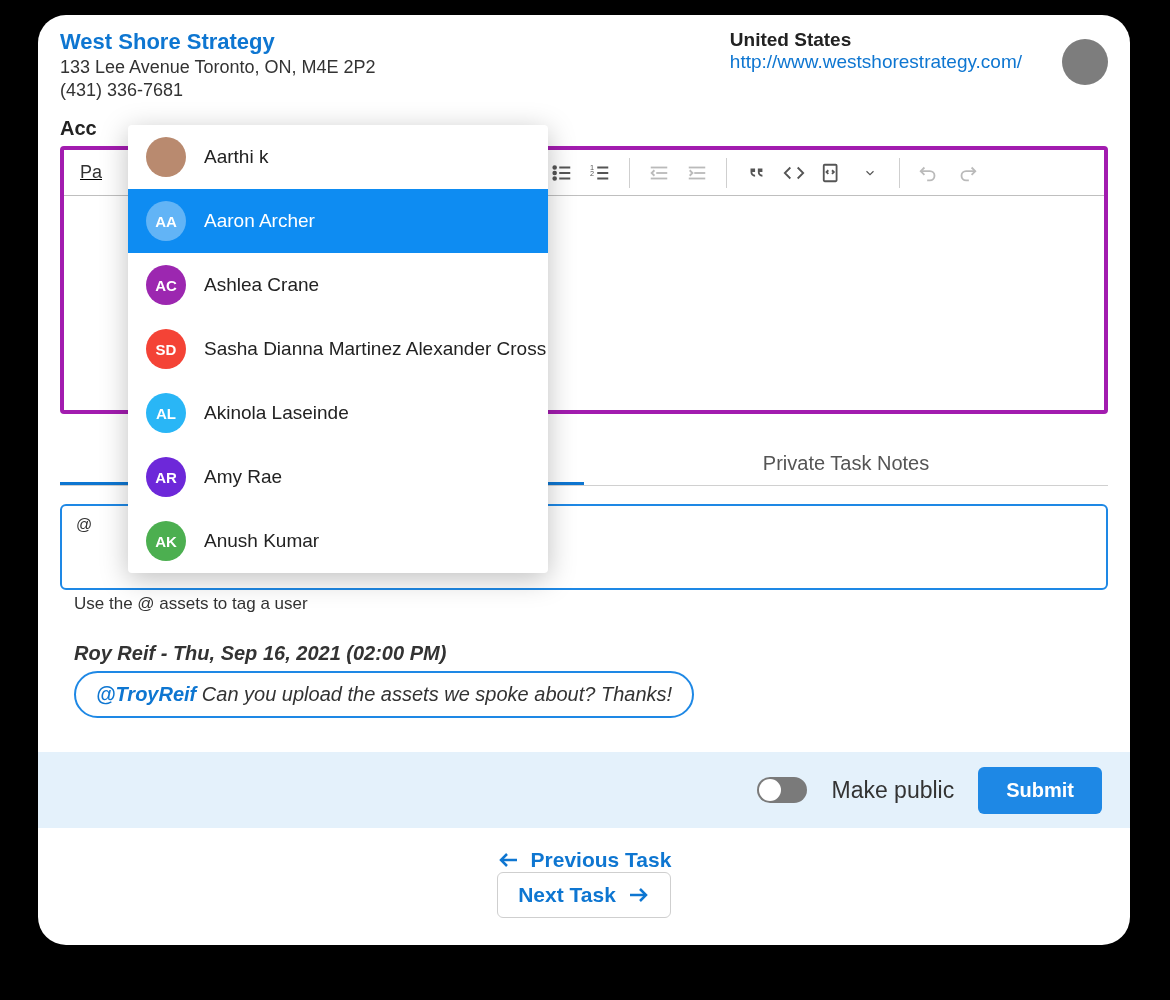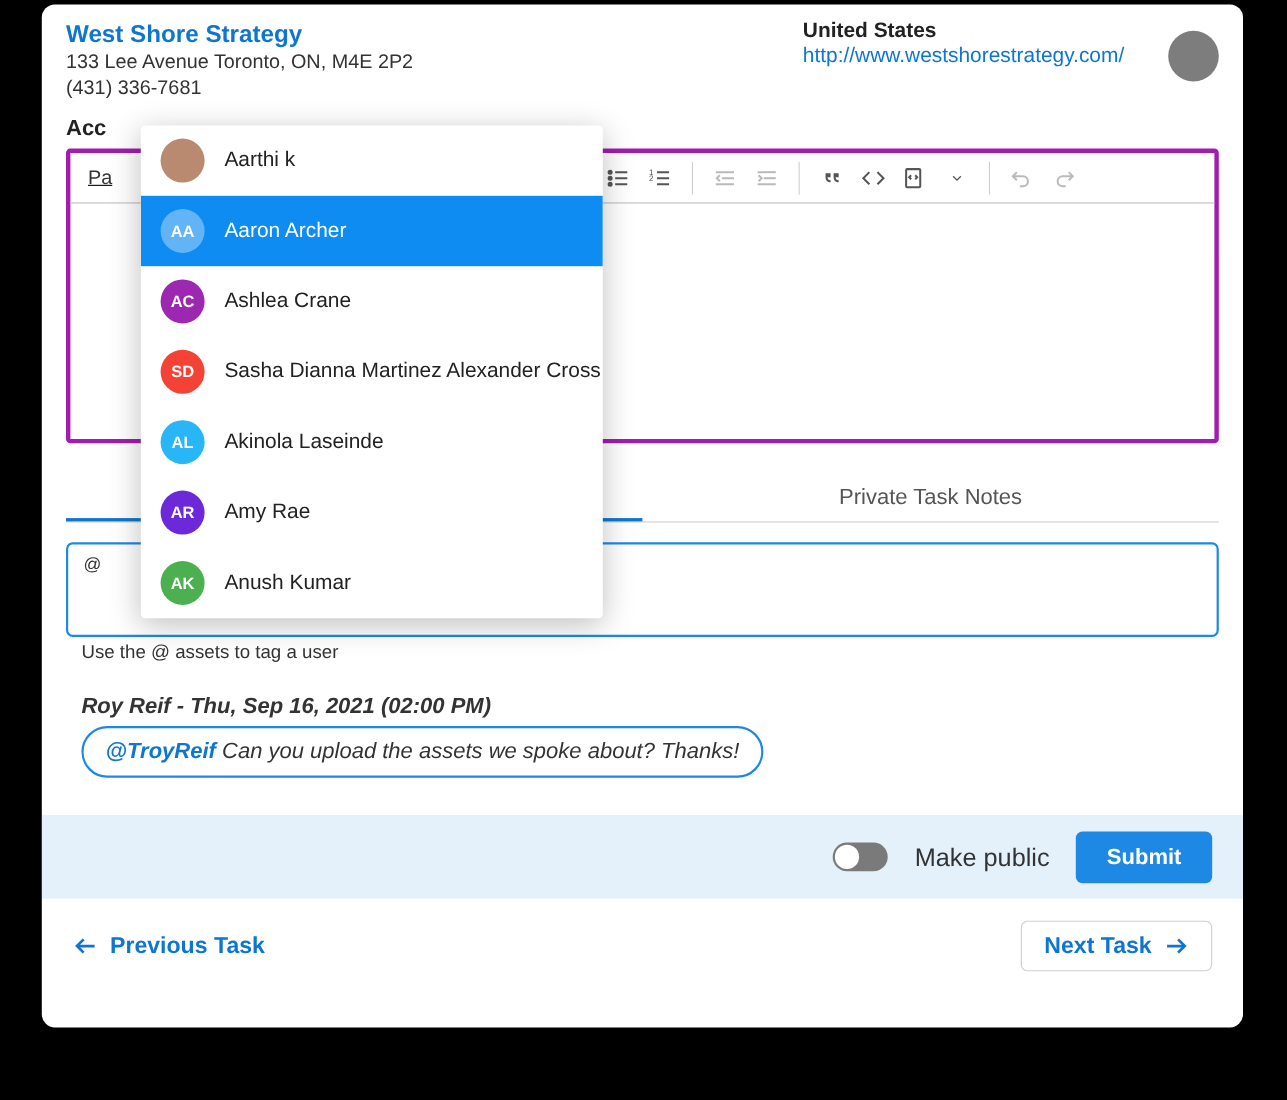--- a/index.html
+++ b/index.html
@@ -6,25 +6,25 @@
   body {
     background: #000;
     font-family: -apple-system, BlinkMacSystemFont, "Segoe UI", Helvetica, Arial, sans-serif;
     width: 1170px;
     height: 1000px;
     overflow: hidden;
   }
   .card {
     position: absolute;
     left: 38px;
-    top: 4px;
+    top: 15px;
     width: 1092px;
     height: 930px;
     background: #fff;
-    border-radius: 12px;
+    border-radius: 28px;
     box-shadow: 0 8px 40px rgba(0,0,0,0.6);
     overflow: hidden;
   }
   .header {
     padding: 14px 22px 0 22px;
     display: flex;
     justify-content: space-between;
   }
   .company-name {
     color: #0e76d1;
@@ -196,20 +196,21 @@
     position: absolute; left: 2px; top: 2px;
   }
   .toggle-label { font-size: 23px; color: #333; }
   .submit-btn {
     background: #1e88e5; color: #fff; font-size: 20px; font-weight: 600;
     border: none; border-radius: 6px; padding: 12px 28px; cursor: pointer;
   }
   .nav-row {
     display: flex; justify-content: space-between; align-items: center;
     padding: 20px 28px 0 28px;
+    flex-direction: column;
   }
   .nav-prev {
     display: flex; align-items: center; gap: 10px;
     color: #0e76d1; font-size: 21px; font-weight: 600; cursor: pointer;
   }
   .nav-next {
     display: flex; align-items: center; gap: 10px;
     color: #0e76d1; font-size: 21px; font-weight: 600;
     border: 1px solid #cfcfcf; border-radius: 6px;
     padding: 10px 20px; cursor: pointer; background: #fff;

